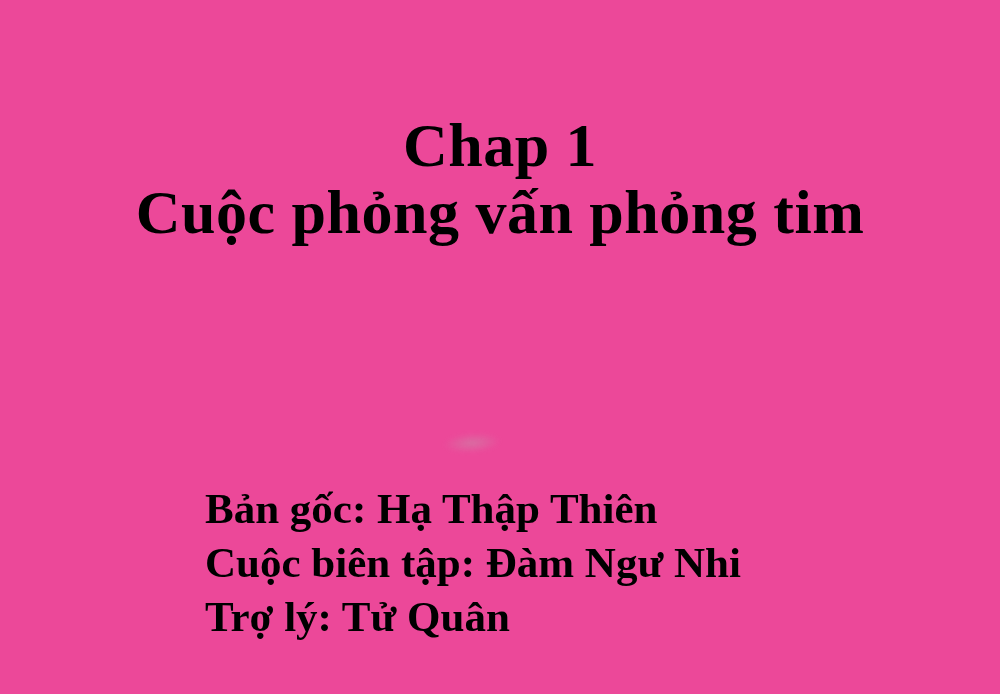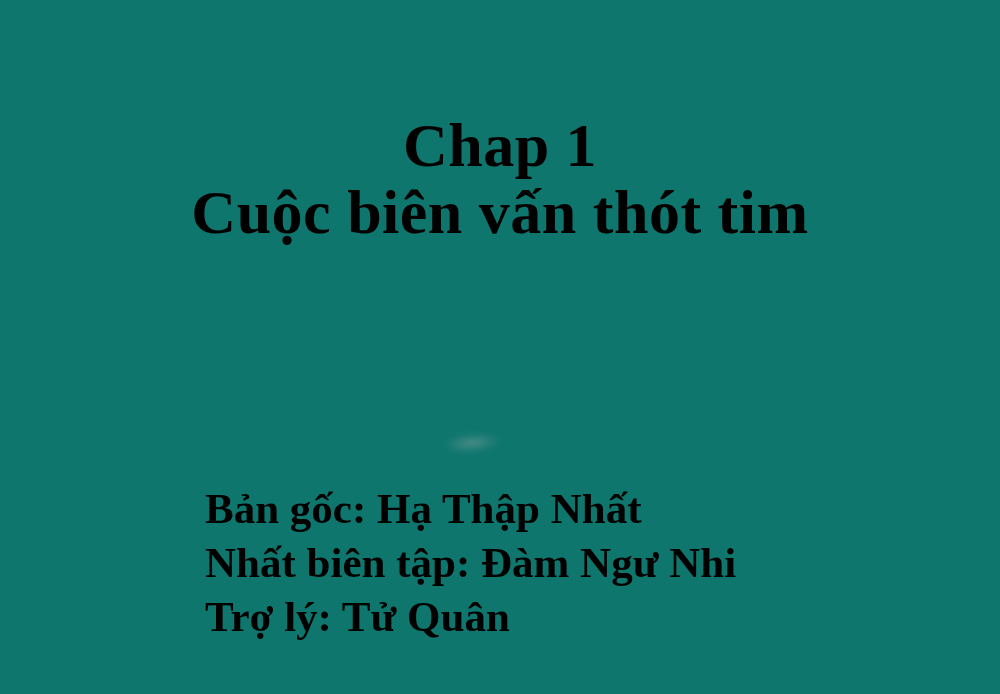--- a/index.html
+++ b/index.html
@@ -4,21 +4,21 @@
 <style>
   html, body {
     margin: 0;
     padding: 0;
     background: #ffffff;
   }
   .page {
     position: relative;
     width: 1000px;
     height: 694px;
-    background: #0f766e;
+    background: #ec4899;
     overflow: hidden;
     font-family: "Liberation Serif", "DejaVu Serif", serif;
     color: #000000;
   }
   .title-block {
     position: absolute;
     top: 112px;
     left: 0;
     width: 100%;
     text-align: center;
@@ -49,24 +49,24 @@
     pointer-events: none;
   }
 </style>
 </head>
 <body>
 
 <div class="page">
 
   <div class="title-block">
     <div>Chap 1</div>
-    <div>Cuộc biên vấn thót tim</div>
+    <div>Cuộc phỏng vấn phỏng tim</div>
   </div>
 
   <div class="smudge"></div>
 
   <div class="credits-block">
-    <div>Bản gốc: Hạ Thập Nhất</div>
-    <div>Nhất biên tập: Đàm Ngư Nhi</div>
+    <div>Bản gốc: Hạ Thập Thiên</div>
+    <div>Cuộc biên tập: Đàm Ngư Nhi</div>
     <div>Trợ lý: Tử Quân</div>
   </div>
 
 </div>
 
 </body></html>

